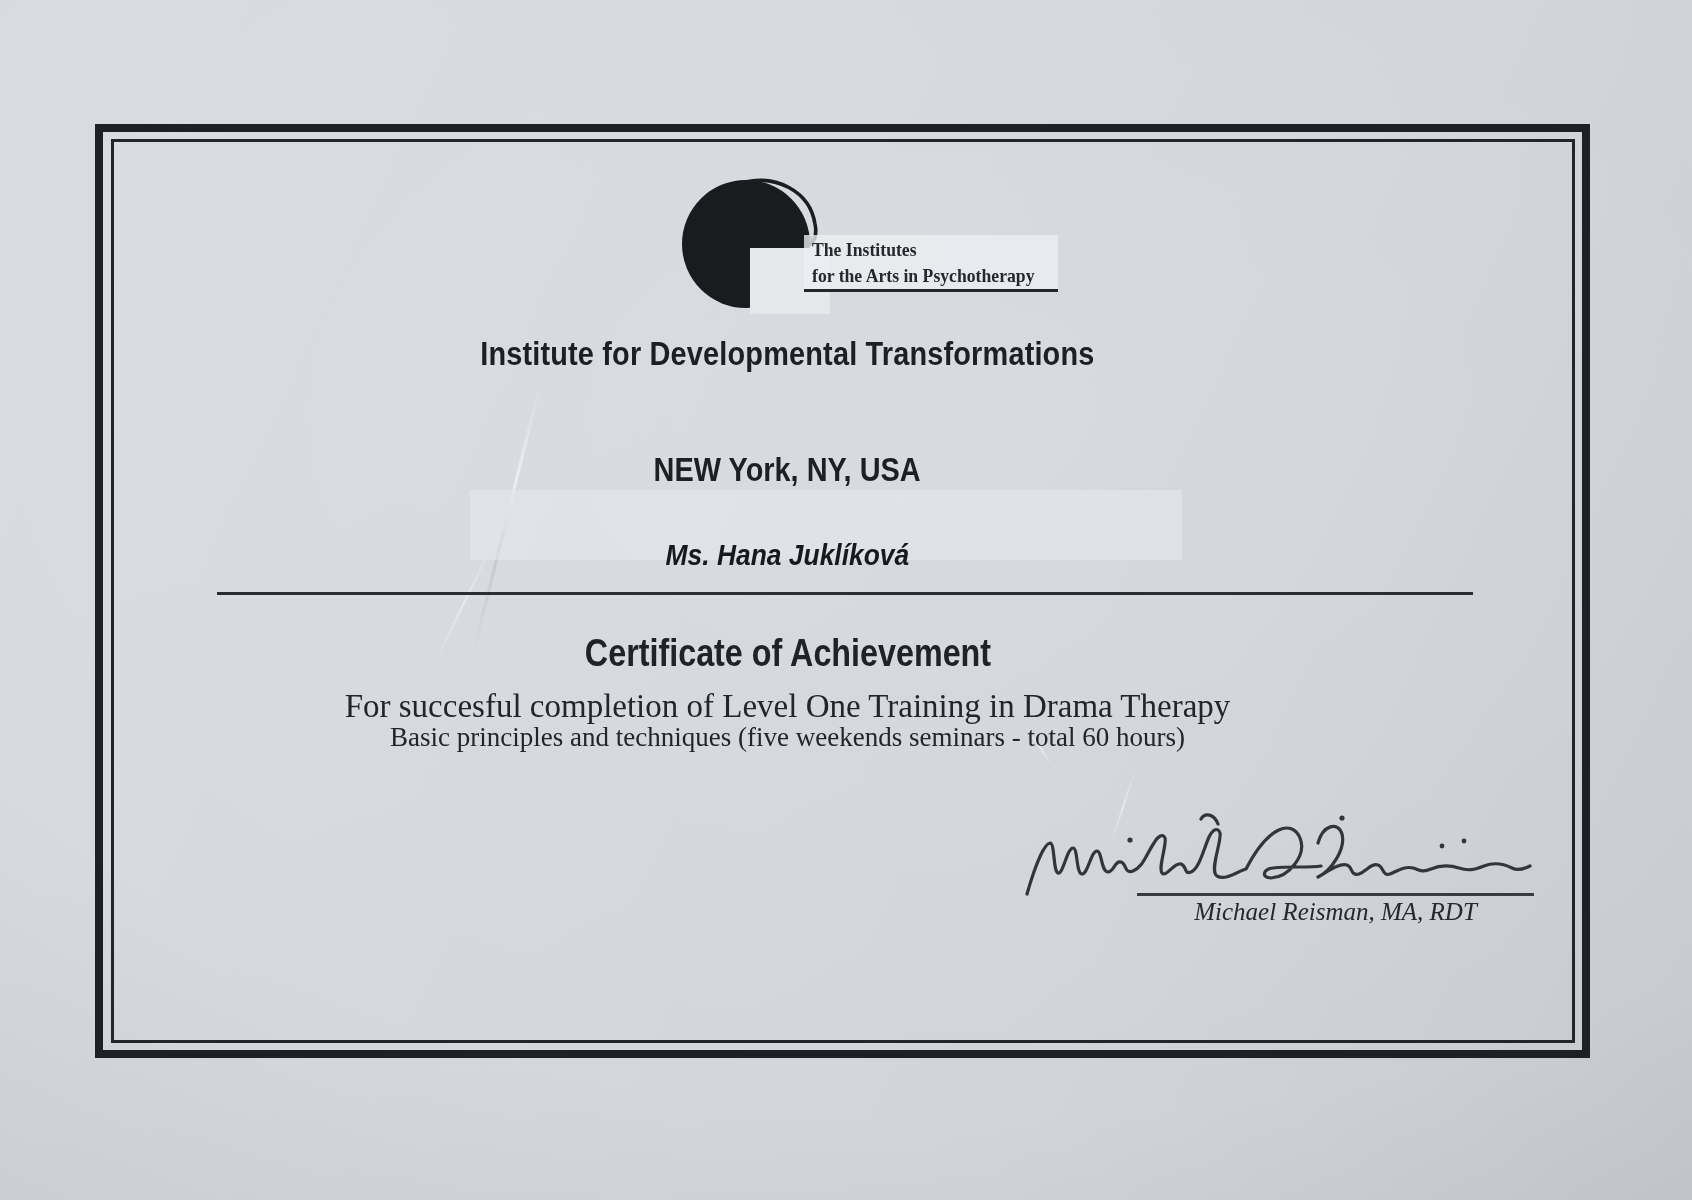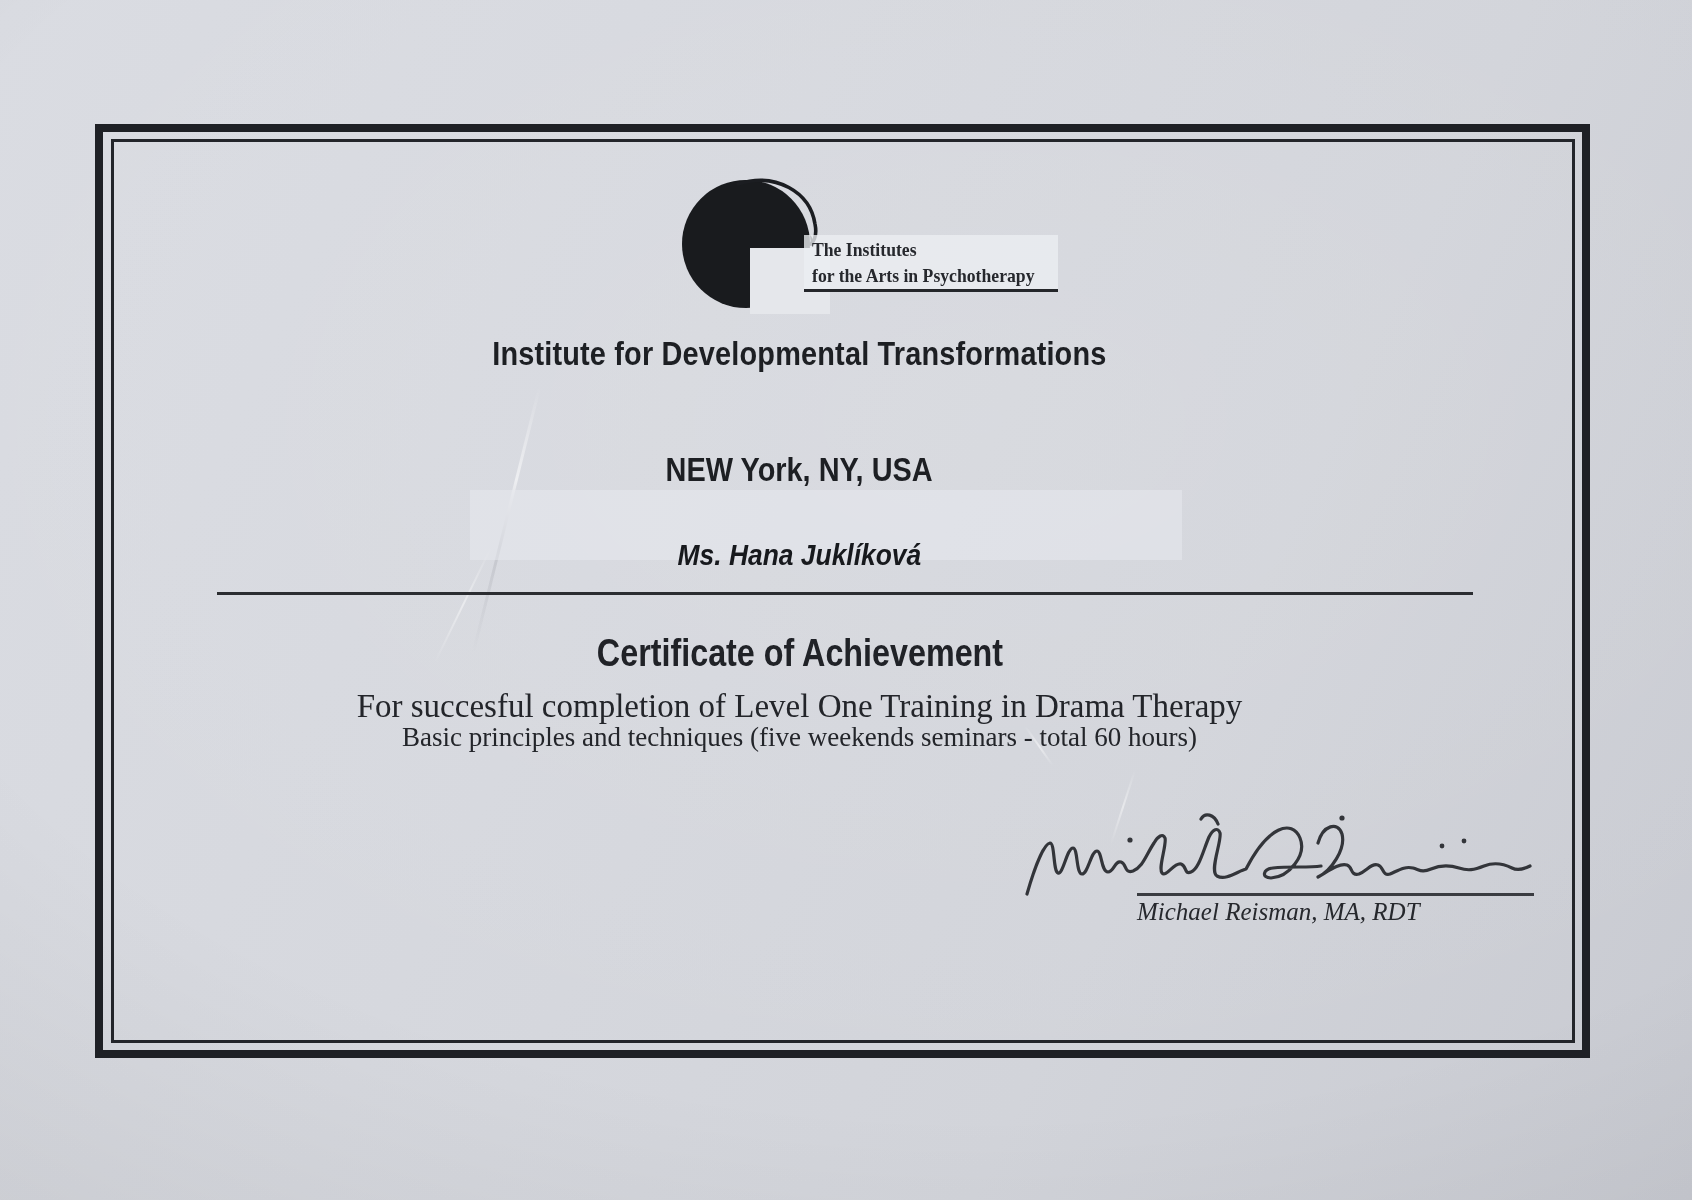--- a/index.html
+++ b/index.html
@@ -38,21 +38,21 @@
     background: rgba(236,238,242,0.78);
     border-bottom: 3px solid #24262a;
     font-family: "Liberation Serif", serif;
     font-weight: bold;
     font-size: 19px;
     line-height: 26px;
     color: #26282d;
   }
   .logo-textbox .line { display: block; transform: scaleX(0.93); transform-origin: left center; white-space: nowrap; }
   
-  .content { position: absolute; left: 95px; top: 0; width: 1385px; height: 1200px; pointer-events: none; padding-left: 12px; }
+  .content { position: absolute; left: 95px; top: 0; width: 1385px; height: 1200px; pointer-events: none; }
   .content > div { position: absolute; width: 100%; text-align: center; white-space: nowrap; }
   .condensed { display: inline-block; transform: scaleX(0.85); transform-origin: center; }
   .condensed-name { display: inline-block; transform: scaleX(0.88); transform-origin: center; }
   .h-institute { top: 334px; font-size: 34px; font-weight: bold; letter-spacing: 0.2px; }
   .h-program   { top: 392px; font-size: 34px; font-weight: bold; }
   .h-location  { top: 450px; font-size: 34px; font-weight: bold; }
   .recipient   { top: 538px; font-size: 30px; font-weight: bold; font-style: italic; color: #17191d; }
   .cert-title  { top: 600px; font-size: 38px; font-weight: bold; color: #202227; margin-top: 32px; }
   .body-1 { top: 688px; font-family: "Liberation Serif", serif; font-size: 33px; color: #23252a; }
   .body-2 { top: 722px; font-family: "Liberation Serif", serif; font-size: 27px; color: #23252a; }
@@ -61,21 +61,21 @@
     background: rgba(232,234,239,0.55);
   }
   .name-underline {
     position: absolute; left: 217px; top: 592px; width: 1256px; height: 3px;
     background: #2b2d31;
   }
   
   .sig-svg { position: absolute; left: 1012px; top: 808px; width: 525px; height: 112px; }
   .sig-line { position: absolute; left: 1137px; top: 893px; width: 397px; height: 2.5px; background: #3a3c41; }
   .sig-name {
-    position: absolute; left: 1137px; top: 898px; width: 397px; text-align: left;
+    position: absolute; left: 1137px; top: 898px; width: 397px; text-align: center;
     font-family: "Liberation Serif", serif; font-style: italic; font-size: 25px; color: #26282d;
     white-space: nowrap;
   }
   .footer-line {
     position: absolute; left: 0; top: 944px; width: 1684px; text-align: center;
     font-family: "Liberation Serif", serif; font-size: 27px; color: #26282d; white-space: nowrap;
   }
   
   .crease { position: absolute; pointer-events: none; }
   .crease-1 { left: 505px; top: 382px; width: 3px; height: 275px; transform: rotate(14deg);

